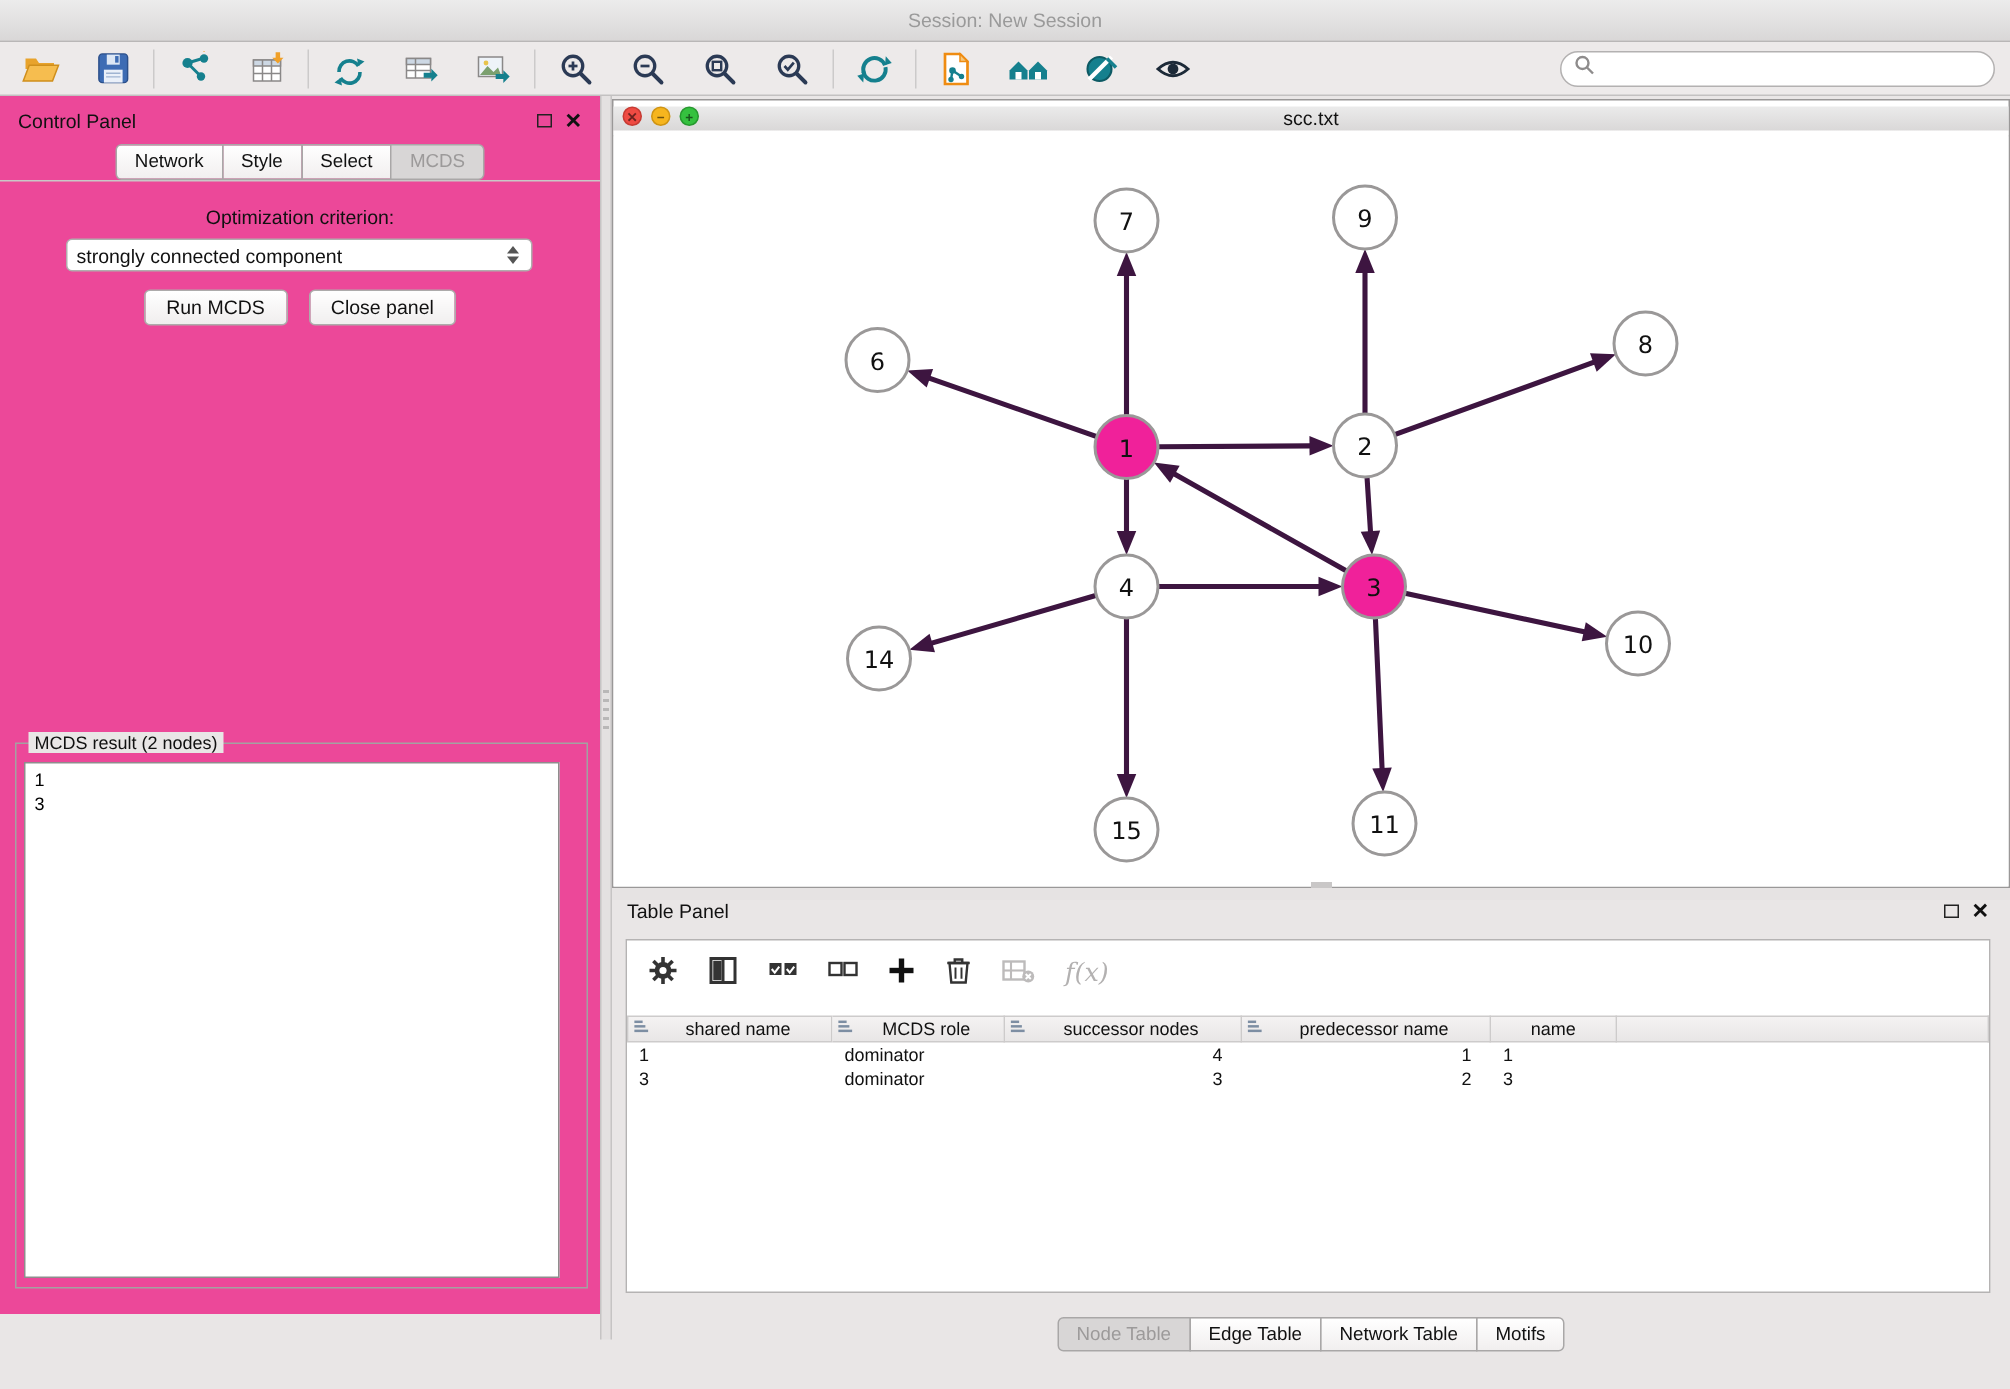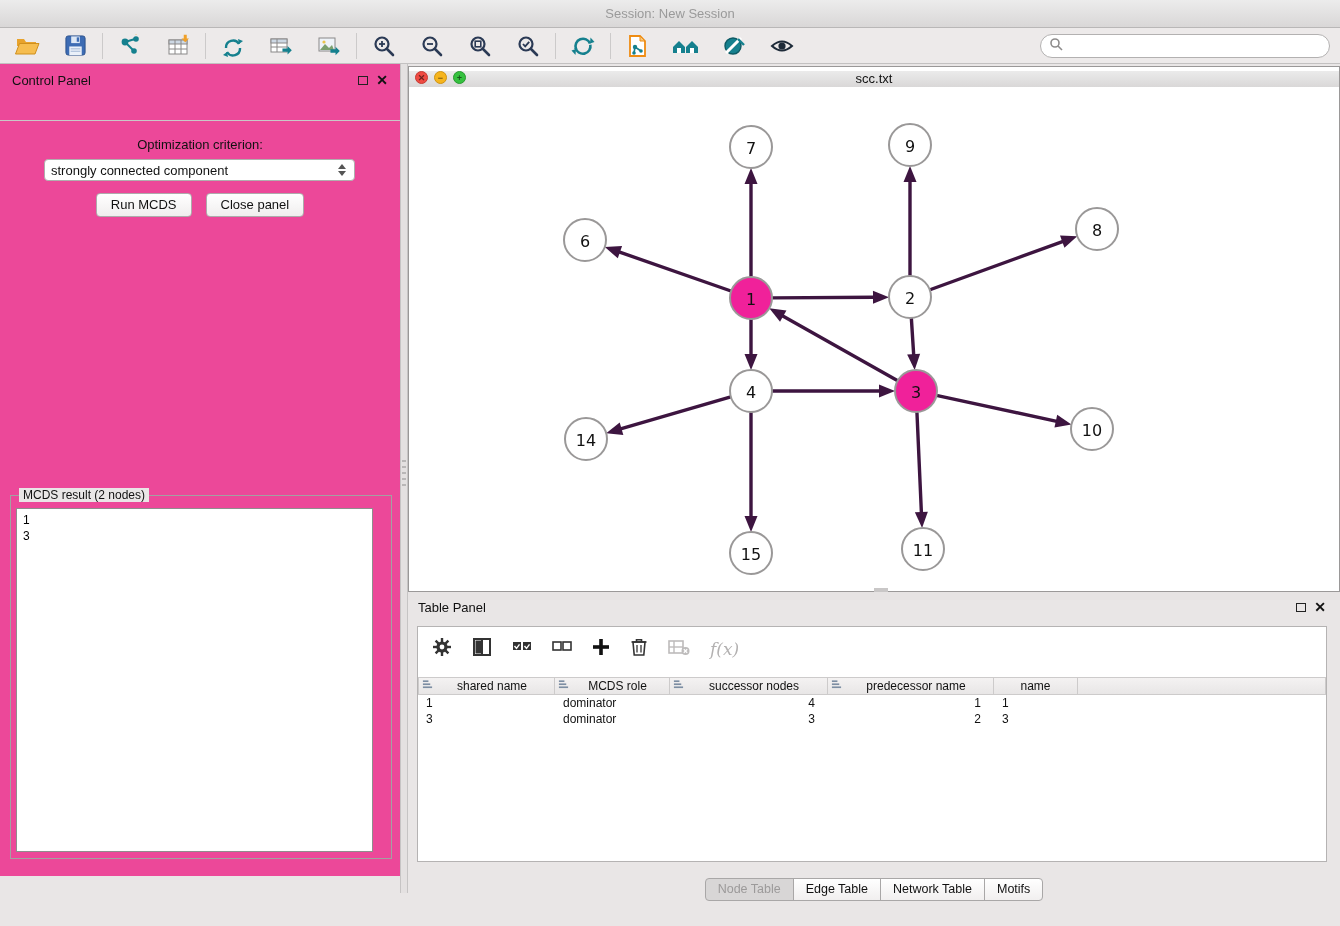--- a/index.html
+++ b/index.html
@@ -317,20 +317,26 @@
     </div>
   </div>
 
   <div class="control-panel">
     <div class="cp-header">
       <span class="cp-title">Control Panel</span>
       <span class="panel-btns">
         <span class="float-btn"></span>
         <span class="close-btn"></span>
       </span>
+    </div>
+    <div class="cp-tabs seg-tabs">
+      <span class="seg-tab">Network</span>
+      <span class="seg-tab">Style</span>
+      <span class="seg-tab">Select</span>
+      <span class="seg-tab active">MCDS</span>
     </div>
     <div class="cp-content">
       <div class="opt-label">Optimization criterion:</div>
       <div class="criterion">
         <span class="val">strongly connected component</span>
         <span class="stepper">
             <i class="up"></i>
             <i class="down"></i>
           </span>
       </div>

